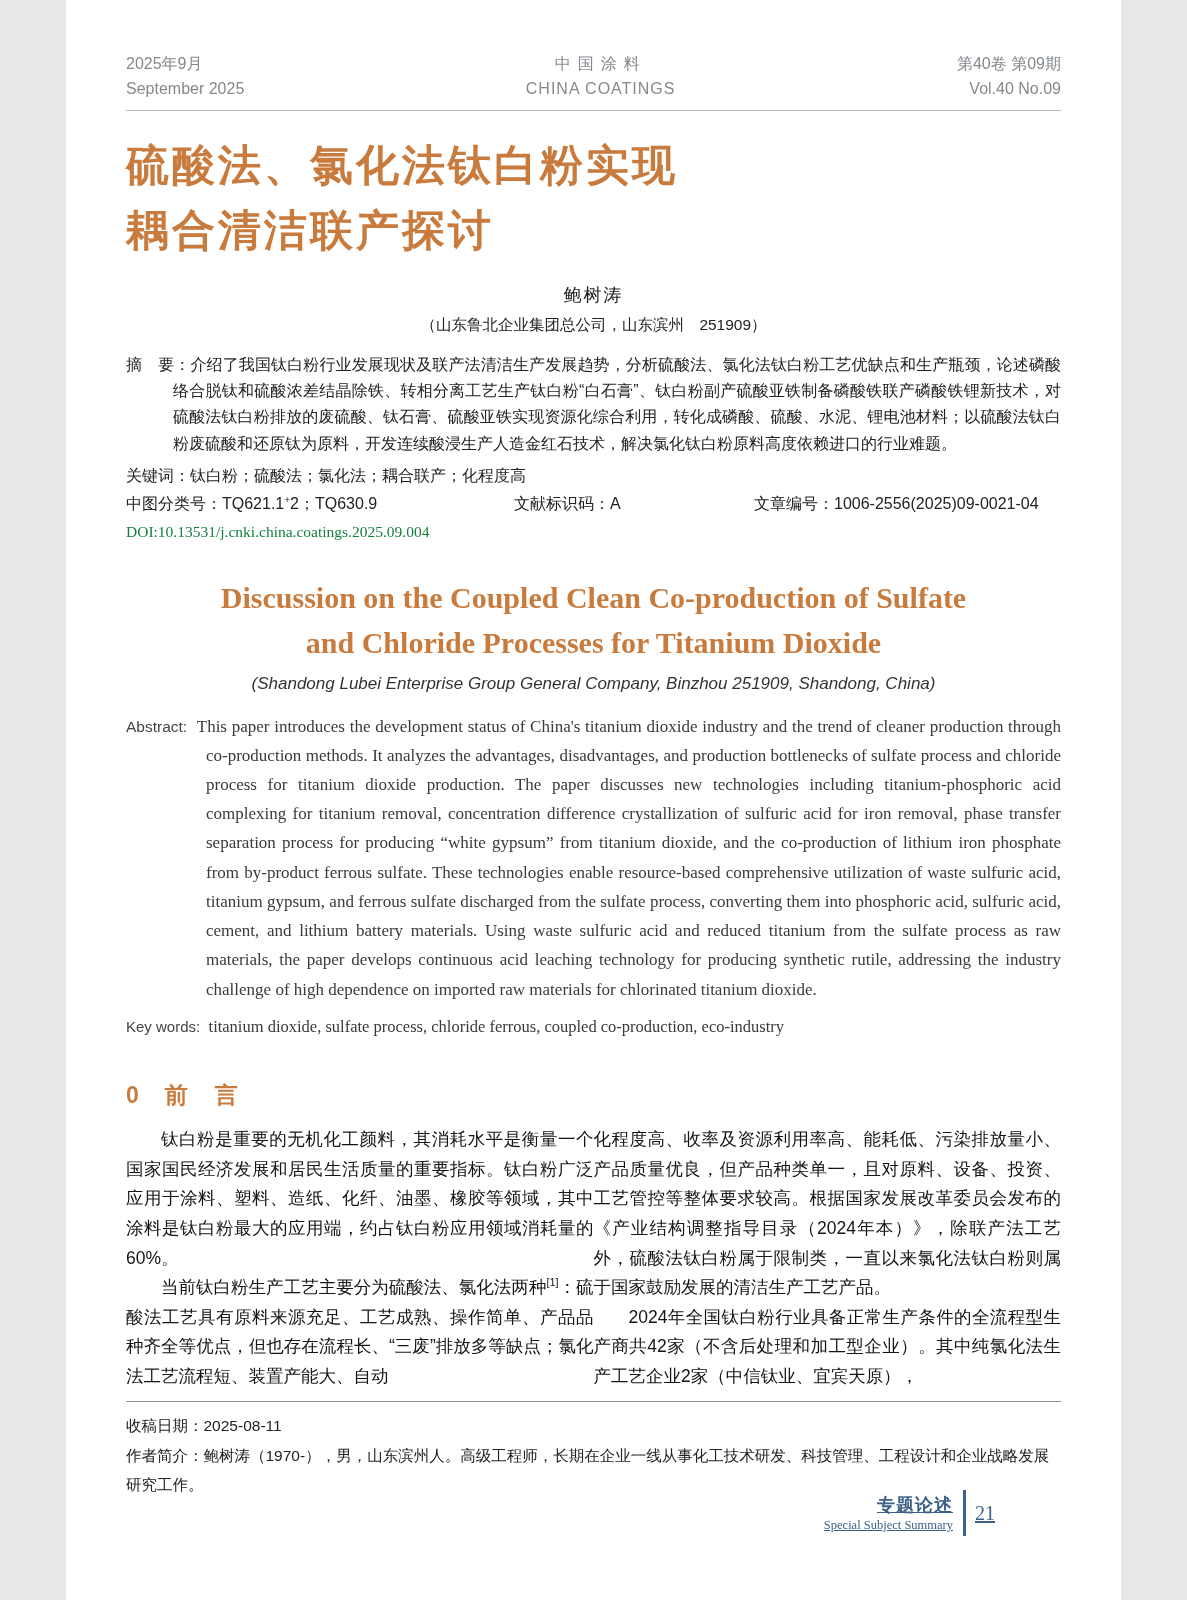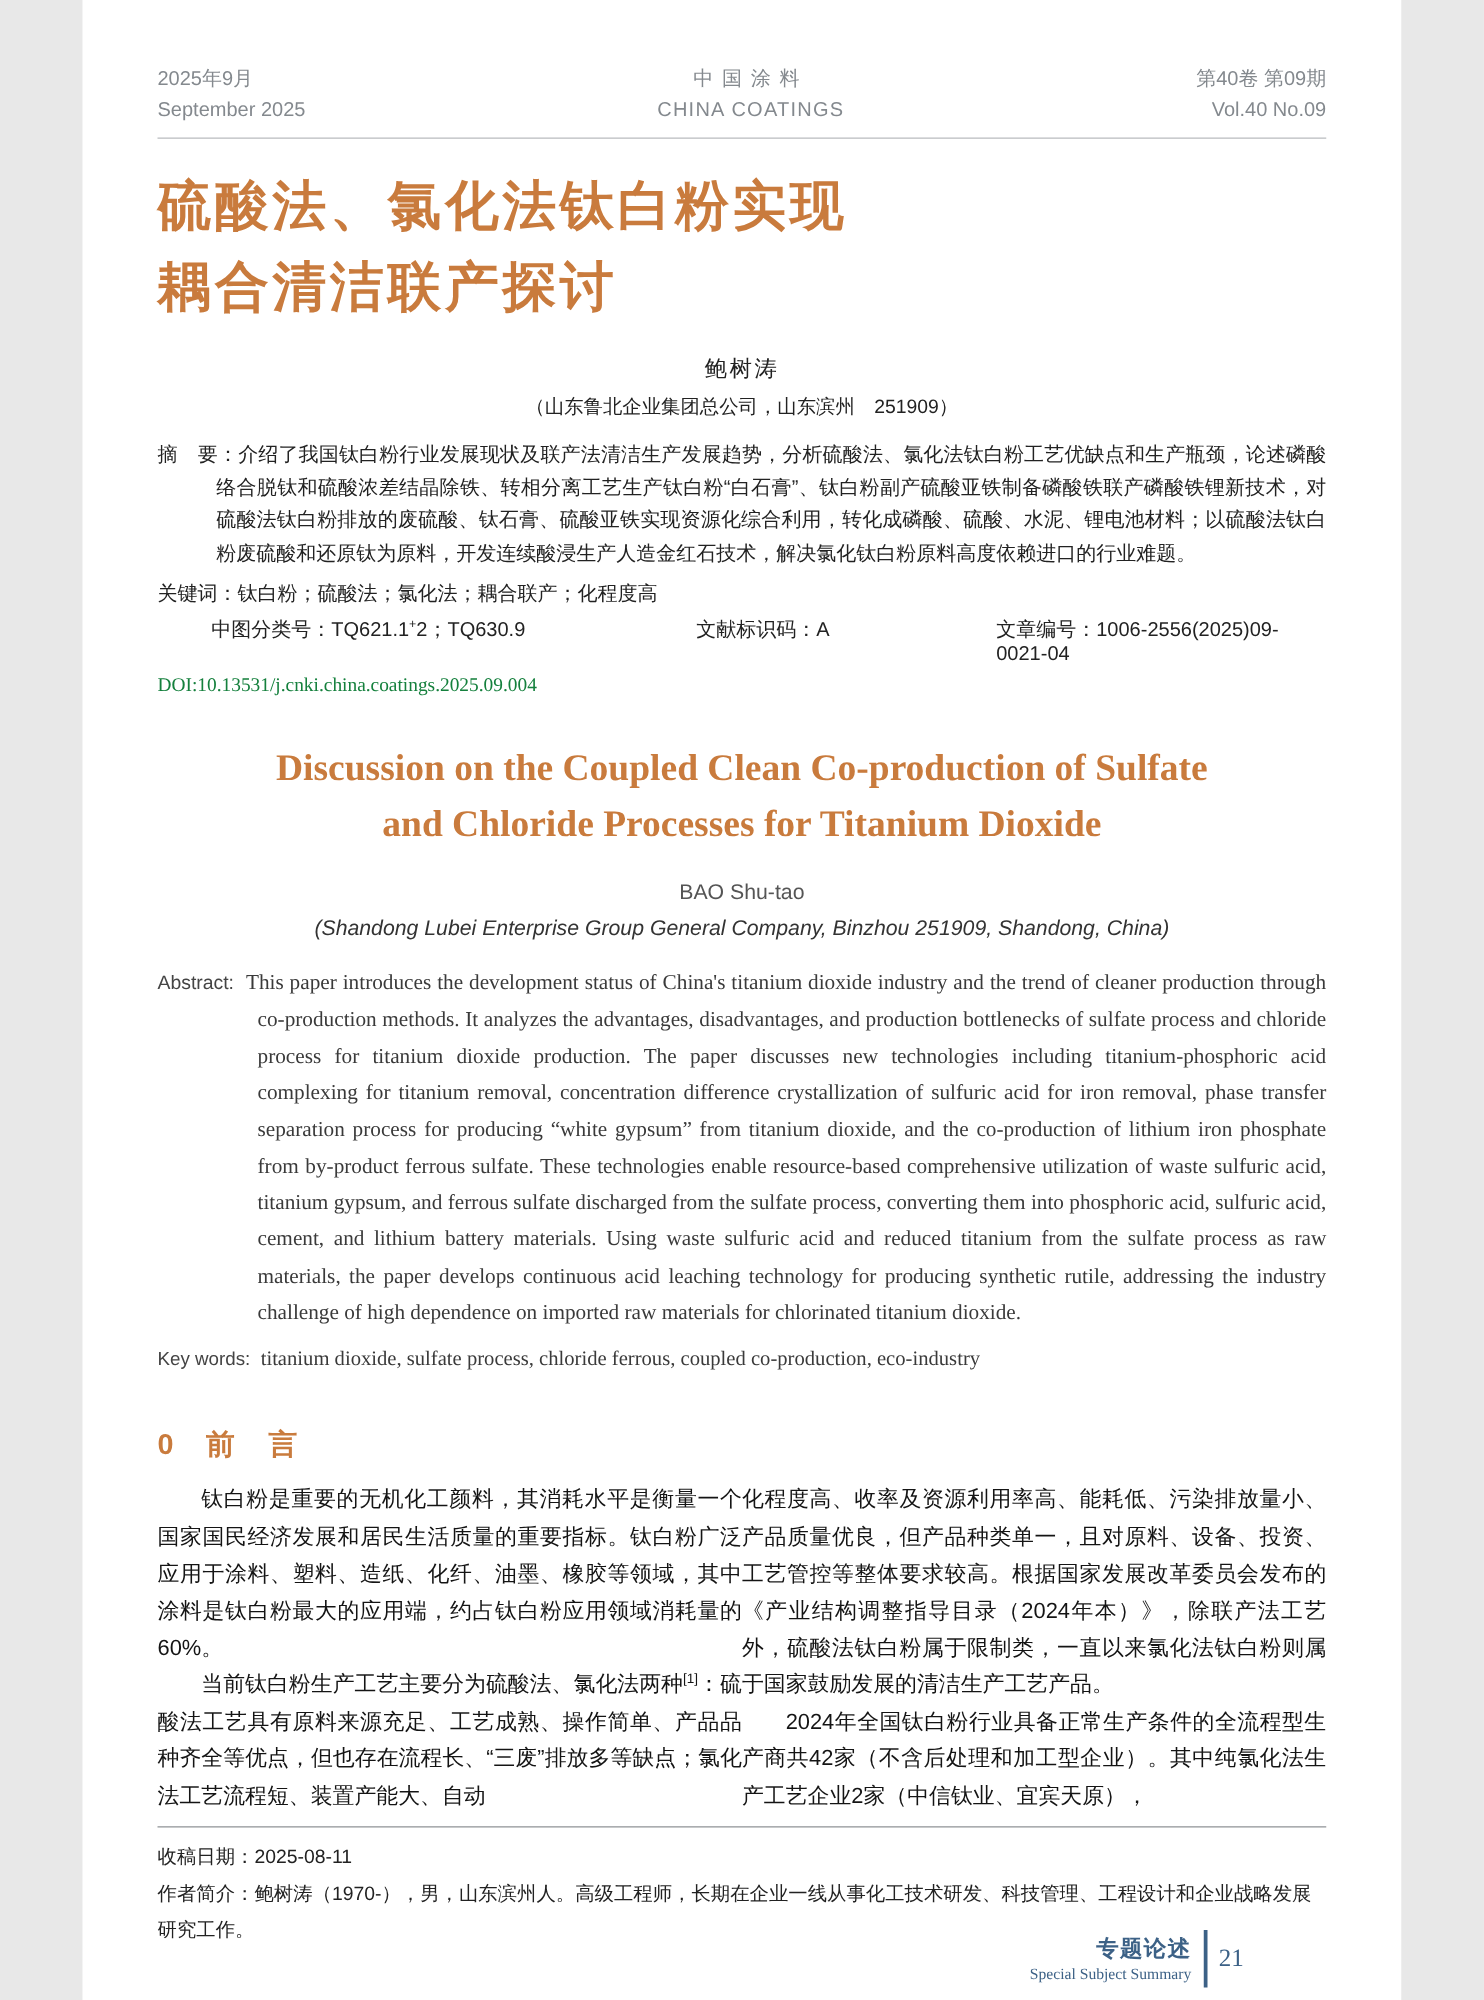--- a/index.html
+++ b/index.html
@@ -45,21 +45,21 @@
   .cn-abstract{
     margin:16px 0 0 0;
     font-size:16px;line-height:1.63;text-align:justify;
     padding-left:47px;text-indent:-47px;
     color:#222;
   }
   .cn-keywords{margin:6px 0 0 0;font-size:16px;line-height:1.6;color:#222;}
   .meta-row{
     display:flex;margin-top:6px;font-size:16px;color:#222;
   }
-  .meta-row .m1{width:388px;margin-left:43px;}
+  .meta-row .m1{width:388px;}
   .meta-row .m2{width:240px;}
   .meta-row .m3{flex:1;}
   .doi-line{margin-top:7px;font-size:15.5px;font-family:"Liberation Serif","DejaVu Serif",serif;color:#15803d;}
   sup{font-size:0.62em;}
 
   
   .en-title{
     margin:34px 0 0 0;
     text-align:center;
     font-family:"Liberation Serif","DejaVu Serif",serif;
@@ -110,23 +110,24 @@
   .footnote{
     margin-top:10px;
     border-top:1.5px solid #8f9396;
     padding-top:9px;
     font-size:15.5px;line-height:1.9;color:#222;
   }
   .footnote p{margin:0;}
 
   
   .page-footer{
-    position:absolute;top:1544px;right:126px;
+    position:absolute;top:1490px;right:126px;
     display:flex;align-items:center;
     color:var(--footer-blue,#3c6186);
+    text-decoration:underline;
   }
   .pf-labels{text-align:right;}
   .pf-cn{font-size:18px;font-weight:bold;letter-spacing:1px;}
   .pf-en{font-family:"Liberation Serif","DejaVu Serif",serif;font-size:12.5px;margin-top:1px;}
   .pf-bar{width:3px;height:46px;background:var(--footer-blue,#3c6186);margin:0 9px 0 10px;}
   .pf-num{font-family:"Liberation Serif","DejaVu Serif",serif;font-size:20px;}
 </style>
 </head>
 <body>
 
@@ -163,21 +164,20 @@
       <span class="m1"><span>中图分类号：</span><span>TQ621.1</span><sup>+</sup><span>2；TQ630.9</span></span>
       <span class="m2"><span>文献标识码：</span><span>A</span></span>
       <span class="m3"><span>文章编号：</span><span>1006-2556(2025)09-0021-04</span></span>
     </div>
     <div class="doi-line">DOI:10.13531/j.cnki.china.coatings.2025.09.004</div>
 
     <h2 class="en-title">
       <span>Discussion on the Coupled Clean Co-production of Sulfate</span><br>
       <span>and Chloride Processes for Titanium Dioxide</span>
     </h2>
-    <div class="author-en">BAO Shu-tao</div>
     <div class="affil-en">(Shandong Lubei Enterprise Group General Company, Binzhou 251909, Shandong, China)</div>
 
     <p class="en-abstract"><span class="lbl"><span>Abstract:</span>&nbsp;&nbsp;</span><span>This paper introduces the development status of China's titanium dioxide industry and the trend of cleaner production through co-production methods. It analyzes the advantages, disadvantages, and production bottlenecks of sulfate process and chloride process for titanium dioxide production. The paper discusses new technologies including titanium-phosphoric acid complexing for titanium removal, concentration difference crystallization of sulfuric acid for iron removal, phase transfer separation process for producing “white gypsum” from titanium dioxide, and the co-production of lithium iron phosphate from by-product ferrous sulfate. These technologies enable resource-based comprehensive utilization of waste sulfuric acid, titanium gypsum, and ferrous sulfate discharged from the sulfate process, converting them into phosphoric acid, sulfuric acid, cement, and lithium battery materials. Using waste sulfuric acid and reduced titanium from the sulfate process as raw materials, the paper develops continuous acid leaching technology for producing synthetic rutile, addressing the industry challenge of high dependence on imported raw materials for chlorinated titanium dioxide.</span></p>
     <p class="en-keywords"><span class="lbl"><span>Key words:</span>&nbsp;&nbsp;</span><span>titanium dioxide, sulfate process, chloride ferrous, coupled co-production, eco-industry</span></p>
 
     <h3 class="section-heading">
       <span class="sec-num">0</span><span class="sec-title">前　言</span>
     </h3>
 
     <div class="columns">

